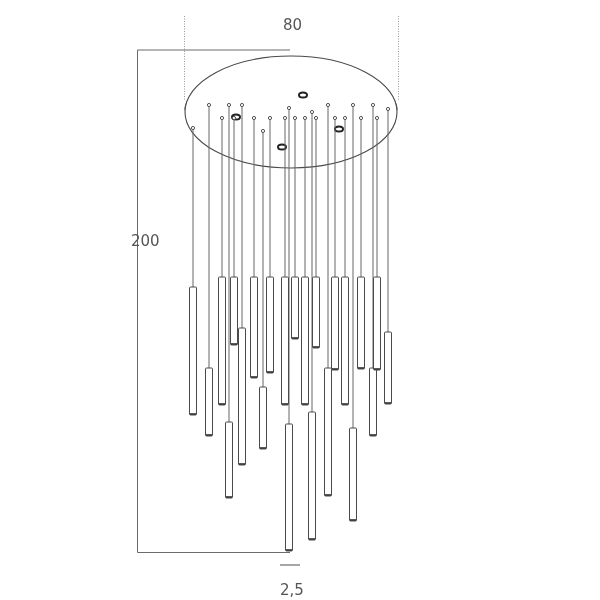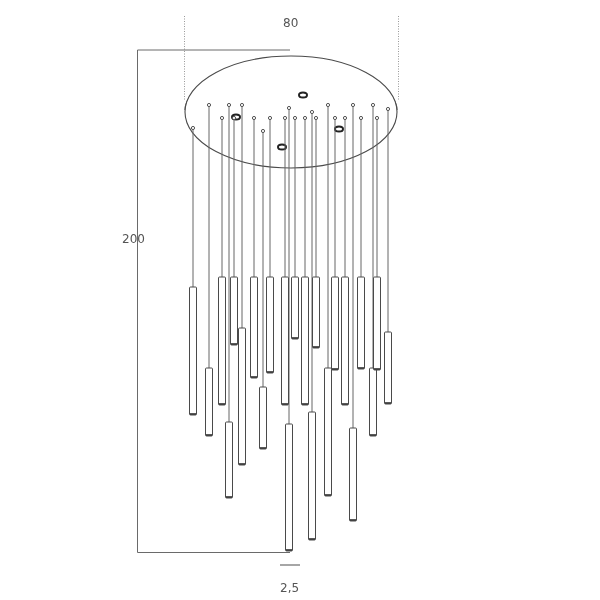--- a/index.html
+++ b/index.html
@@ -1,18 +1,18 @@
 <!DOCTYPE html>
 <html><head>
 <meta charset="utf-8">
 <style>
   html, body { margin: 0; padding: 0; background: #ffffff; }
   body { width: 600px; height: 600px; position: relative; overflow: hidden; font-family: "DejaVu Sans", sans-serif; }
   #drawing { position: absolute; left: 0; top: 0; width: 600px; height: 600px; }
-  .dim-label { position: absolute; font-size: 12px; color: #555555; font-family: "DejaVu Sans", sans-serif; }
+  .dim-label { position: absolute; font-size: 15px; color: #555555; font-family: "DejaVu Sans", sans-serif; }
 </style>
 </head>
 <body>
 
 <svg id="drawing" xmlns="http://www.w3.org/2000/svg" width="600" height="600" viewBox="0 0 600 600">
 
   <line x1="184.5" y1="16" x2="184.5" y2="100" stroke="#999" stroke-width="1" stroke-dasharray="1,1.5"></line>
   <line x1="398.5" y1="16" x2="398.5" y2="100" stroke="#999" stroke-width="1" stroke-dasharray="1,1.5"></line>
 
   <polyline points="290,50 137.5,50 137.5,552.5 290,552.5" fill="none" stroke="#6a6a6a" stroke-width="1"></polyline>
@@ -120,14 +120,14 @@
       <rect x="369.5" y="368" width="7" height="68" rx="1" fill="#fff" stroke="#4a4a4a" stroke-width="1"></rect>
       <line x1="370" y1="435" x2="376" y2="435" stroke="#222" stroke-width="1.5"></line>
       <rect x="373.5" y="277" width="7" height="93" rx="1" fill="#fff" stroke="#4a4a4a" stroke-width="1"></rect>
       <line x1="374" y1="369" x2="380" y2="369" stroke="#222" stroke-width="1.5"></line>
       <rect x="384.5" y="332" width="7" height="72" rx="1" fill="#fff" stroke="#4a4a4a" stroke-width="1"></rect>
       <line x1="385" y1="403" x2="391" y2="403" stroke="#222" stroke-width="1.5"></line>
     </g>
 </svg>
 
 <div class="dim-label" style="left:283px; top:16px;">80</div>
-<div class="dim-label" style="left:122px; top:232px;">200</div>
+<div class="dim-label" style="left:131px; top:232px;">200</div>
 <div class="dim-label" style="left:280px; top:569px;margin-top:12px;">2,5</div>
 
 </body></html>

